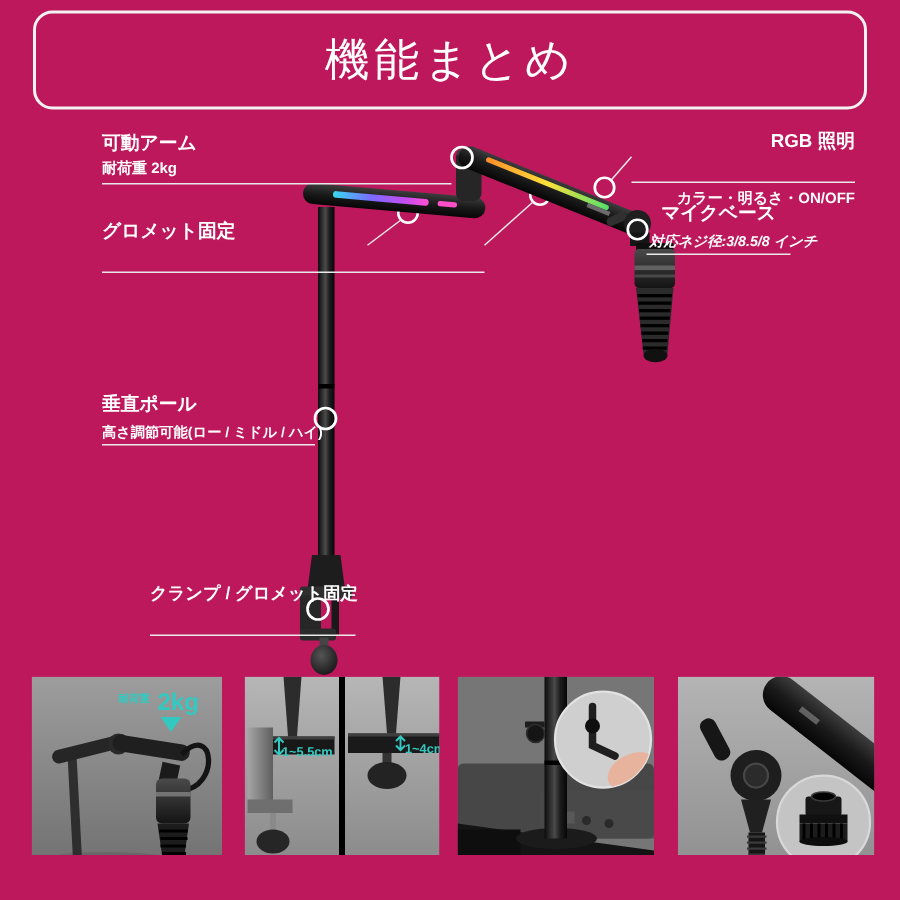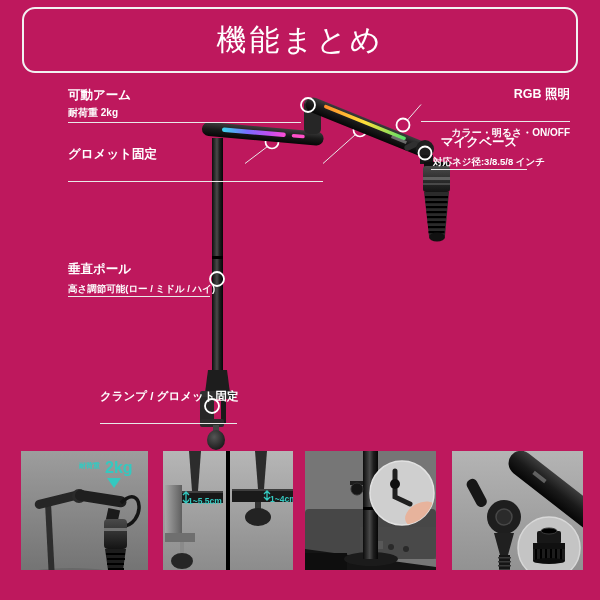--- a/index.html
+++ b/index.html
@@ -149,21 +149,21 @@
   </div>
   <div class="sub right" style="left:400px;top:107px;width:170px;margin-top:20px;">カラー・明るさ・ON/OFF</div>
 
   <div class="callout" style="left:68px;top:147px;width:255px;">
     <span>グロメット固定</span>
   </div>
 
   <div class="callout center" style="left:431px;top:135px;width:96px;">
     <span>マイクベース</span>
   </div>
-  <div class="sub tiny" style="left:433px;top:156px;">対応ネジ径:3/8.5/8 インチ</div>
+  <div class="sub tiny" style="left:433px;top:156px;font-style:italic;">対応ネジ径:3/8.5/8 インチ</div>
 
   <div class="callout" style="left:68px;top:262px;width:142px;">
     <span>垂直ポール</span>
   </div>
   <div class="sub tiny" style="left:68px;top:283px;">高さ調節可能(ロー / ミドル / ハイ)</div>
 
   <div class="callout small" style="left:68px;top:389px;width:137px;margin-left:32px;">
     <span>クランプ / グロメット固定</span>
   </div>
 

